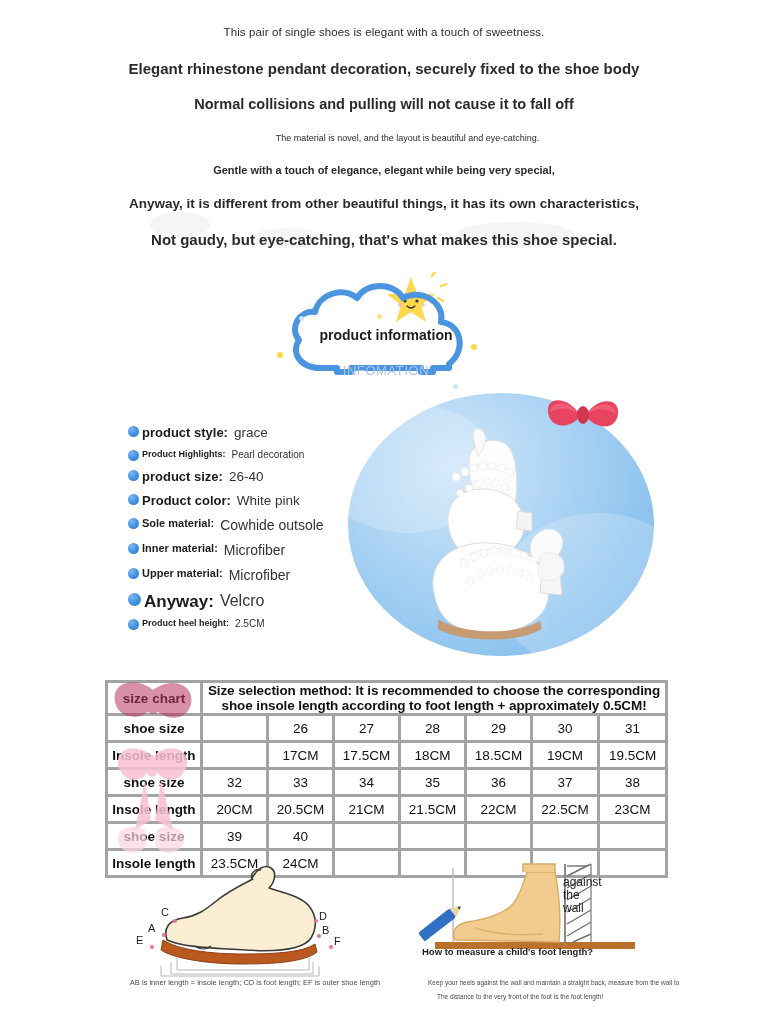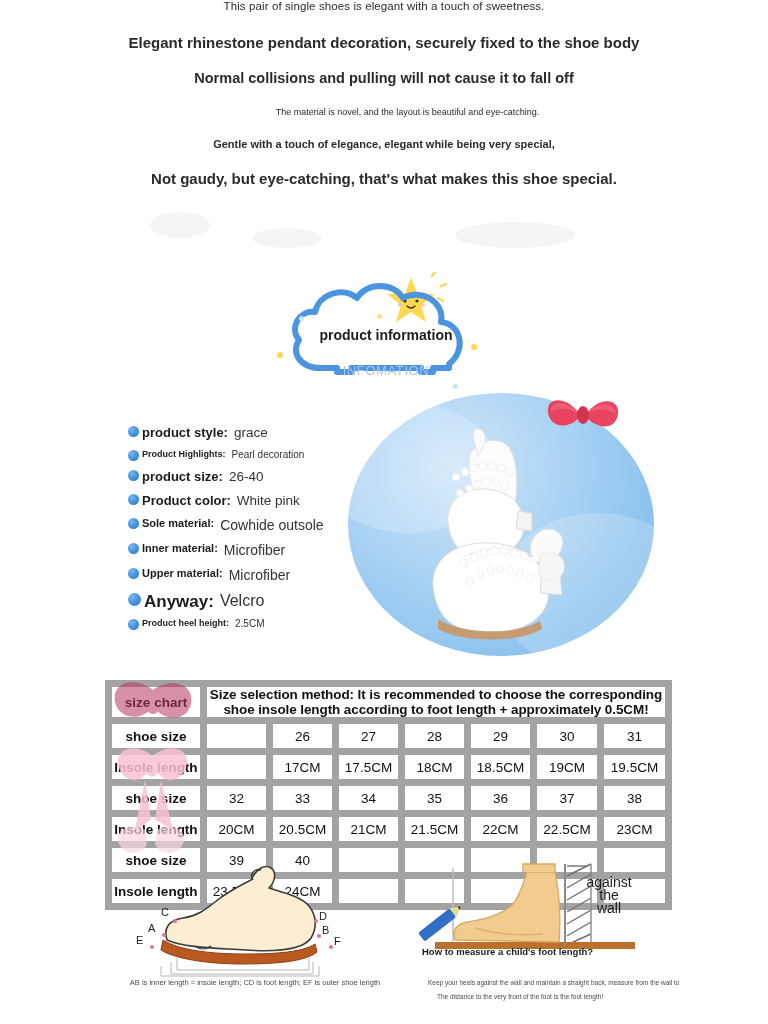--- a/index.html
+++ b/index.html
@@ -17,21 +17,21 @@
   }
 
   
   .intro {
     position: absolute;
     left: 0; top: 0;
     width: 768px;
     text-align: center;
   }
   .intro p { margin: 0; color: #2b2b2b; }
-  .line-1  { font-size: 11.5px; letter-spacing: .1px; }
+  .line-1  { font-size: 11.5px; padding-top: 26px; letter-spacing: .1px; }
   .line-2  { font-size: 15px; font-weight: 700; padding-top: 22px; }
   .line-3  { font-size: 14.5px; font-weight: 700; padding-top: 19px; }
   .line-4  { font-size: 9px; padding-top: 21px; color: #3a3a3a; padding-left: 47px; }
   .line-5  { font-size: 11px; font-weight: 700; padding-top: 21px; }
   .line-6  { font-size: 13.5px; font-weight: 700; padding-top: 20px; }
   .line-7  { font-size: 15px; font-weight: 700; padding-top: 20px; }
 
   
   .wm {
     position: absolute;
@@ -143,21 +143,21 @@
     position: absolute;
     left: 105px; top: 680px;
     width: 560px;
   }
   table.sizetable {
     border-collapse: collapse;
     width: 560px;
     table-layout: fixed;
   }
   table.sizetable td {
-    border: 7px solid #a3a3a3;
+    border: 3px solid #a3a3a3;
     height: 24px;
     text-align: center;
     font-size: 13.5px;
     color: #111;
     padding: 0;
     background: #fff;
   }
   td.pinkcell {
     background: #f48fb4;
     color: #ffffff;
@@ -211,24 +211,24 @@
     font-size: 7.5px;
     color: #4a4a4a;
   }
   .diagram-right {
     position: absolute;
     left: 415px; top: 862px;
     width: 275px; height: 145px;
   }
   .wall-text {
     position: absolute;
-    left: 164px; top: 14px;
+    left: 148px; top: 14px;
     width: 60px;
-    text-align: center;
-    font-size: 14px;
+    text-align: left;
+    font-size: 12px;
     line-height: 13px;
     color: #1d1d1d;
   }
   .howto-title {
     position: absolute;
     left: 7px; top: 84px;
     font-size: 9.5px;
     font-weight: 700;
     color: #1d1d1d;
   }
@@ -262,20 +262,21 @@
 <div class="wm" style="left:150px;top:212px;width:60px;height:26px;"></div>
 <div class="wm" style="left:455px;top:222px;width:120px;height:26px;"></div>
 <div class="wm" style="left:252px;top:228px;width:70px;height:20px;"></div>
 
 <div class="intro">
   <p class="line-1">This pair of single shoes is elegant with a touch of sweetness.</p>
   <p class="line-2">Elegant rhinestone pendant decoration, securely fixed to the shoe body</p>
   <p class="line-3">Normal collisions and pulling will not cause it to fall off</p>
   <p class="line-4">The material is novel, and the layout is beautiful and eye-catching.</p>
   <p class="line-5">Gentle with a touch of elegance, elegant while being very special,</p>
+  <p class="line-6">Anyway, it is different from other beautiful things, it has its own characteristics,</p>
   <p class="line-7">Not gaudy, but eye-catching, that's what makes this shoe special.</p>
 </div>
 
 <div class="cloud-wrap">
   <svg width="210" height="122" viewBox="0 0 210 122">
 
     <g>
       <path d="M130 5 L136 22 L154 22 L140 33 L145 50 L130 40 L115 50 L120 33 L106 22 L124 22 Z" fill="#ffd84d"></path>
       <circle cx="124" cy="29" r="1.6" fill="#333"></circle>
       <circle cx="136" cy="29" r="1.6" fill="#333"></circle>

